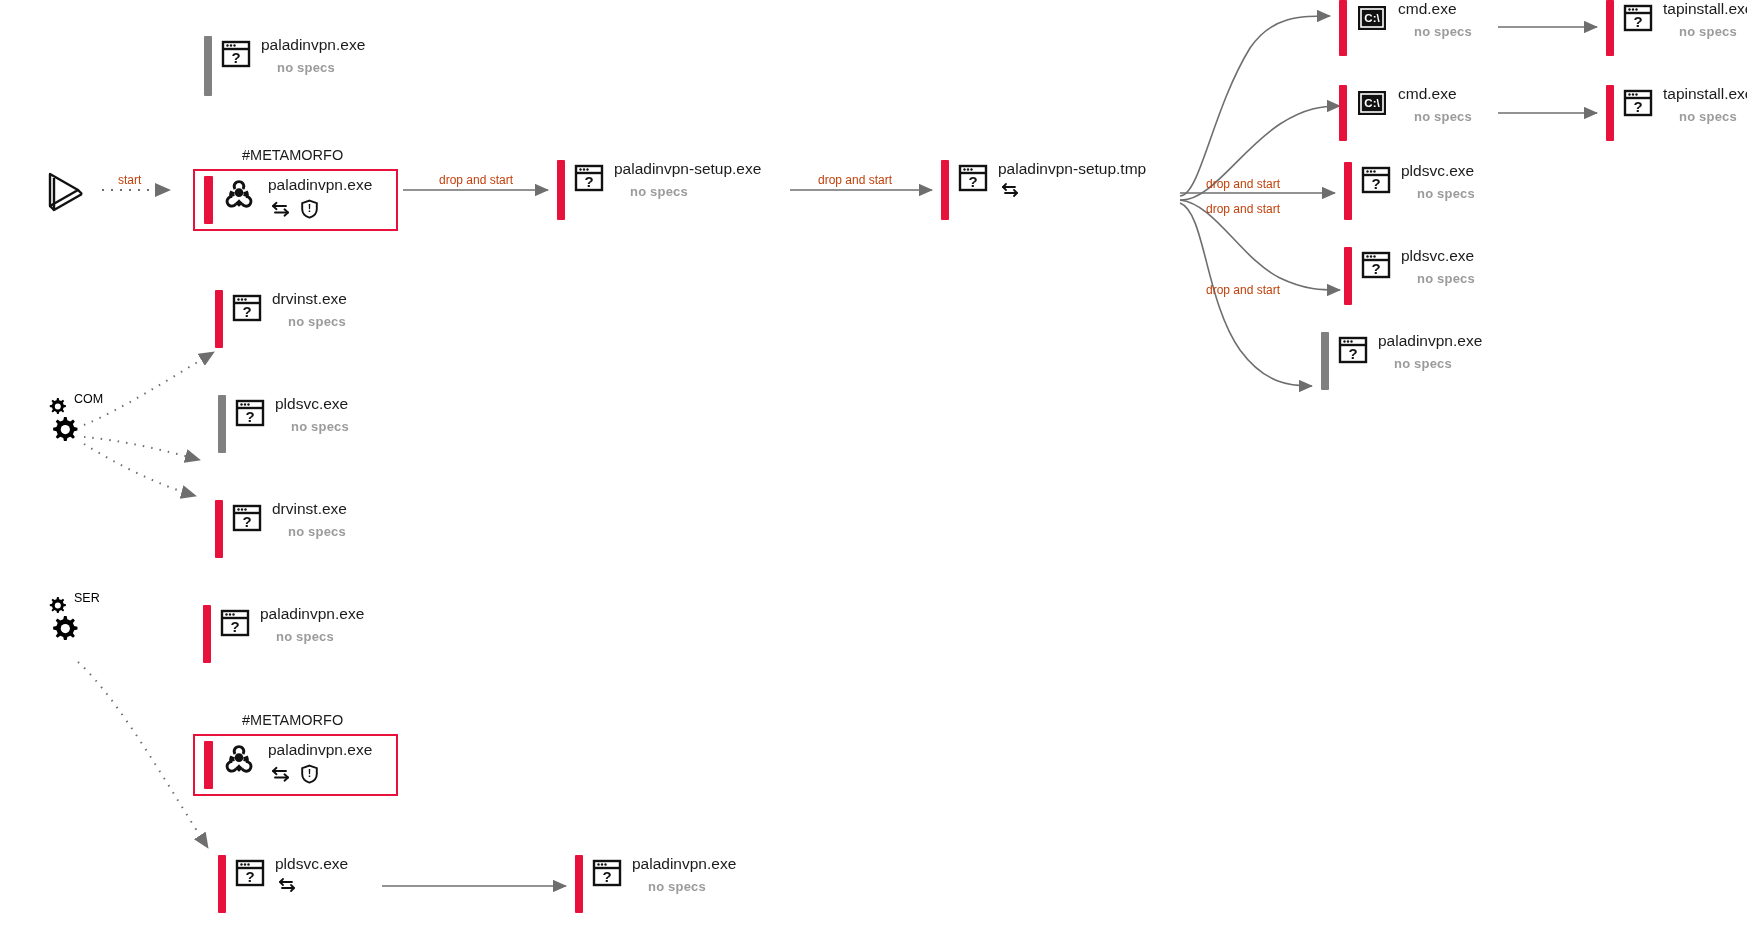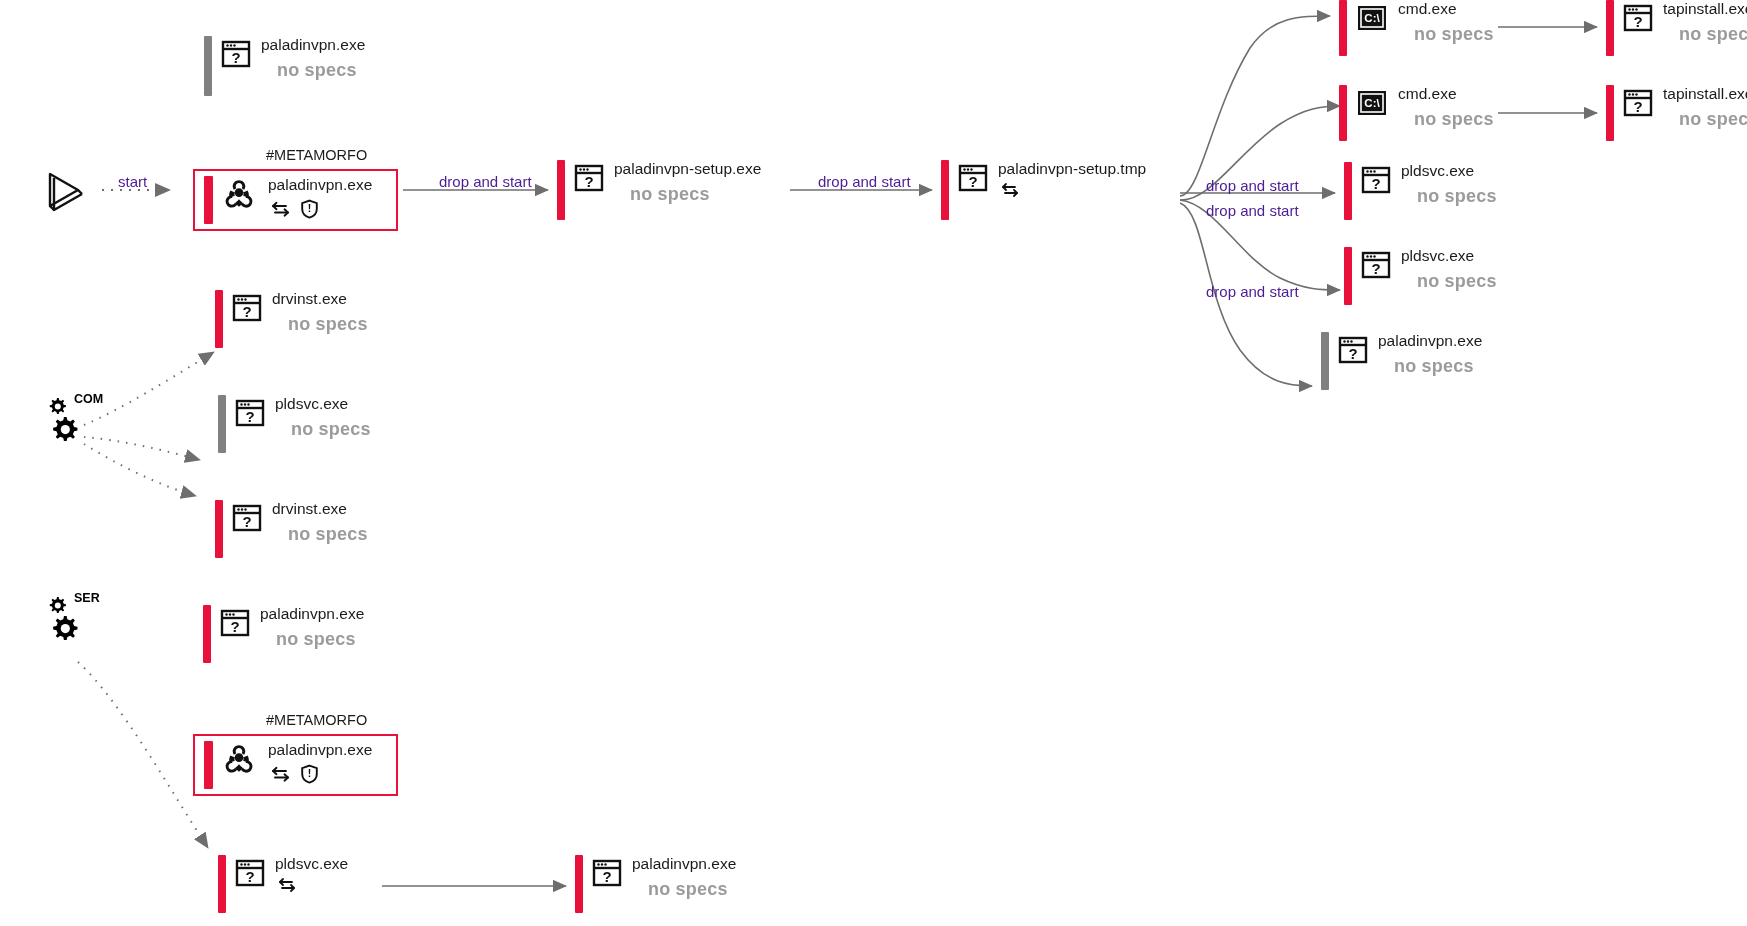--- a/index.html
+++ b/index.html
@@ -9,37 +9,37 @@
   svg.edges{position:absolute;left:0;top:0;width:1747px;height:926px;overflow:visible;}
 
   
   .node{position:absolute;display:flex;align-items:flex-start;}
   .bar{width:8px;border-radius:1px;flex:0 0 auto;}
   .bar.red{background:#e8113c;}
   .bar.gray{background:#808080;}
   .ico{flex:0 0 auto;margin-left:9px;margin-top:4px;}
   .txtwrap{margin-left:10px;display:flex;flex-direction:column;}
   .pname{font-size:15.5px;color:#1b1b1b;line-height:17px;white-space:nowrap;}
-  .pspec{font-size:18px;color:#9b9b9b;font-weight:bold;margin-top:7px;
+  .pspec{font-size:13px;color:#9b9b9b;font-weight:bold;margin-top:7px;
          margin-left:16px;white-space:nowrap;letter-spacing:.2px;}
   .badges{display:flex;align-items:center;gap:8px;margin-top:4px;margin-left:2px;}
 
   
   .mbox{position:absolute;border:2.5px solid #e8113c;background:#fff;box-sizing:border-box;}
-  .mtag{position:absolute;font-size:14.5px;color:#1b1b1b;white-space:nowrap;margin-left:24px;}
+  .mtag{position:absolute;font-size:14.5px;color:#1b1b1b;white-space:nowrap;}
   .mnode{position:absolute;display:flex;align-items:flex-start;}
   .mnode .bar{width:9px;}
   .mtext{margin-left:12px;display:flex;flex-direction:column;}
 
   
-  .elabel{position:absolute;font-size:15px;color:#4c1d95;white-space:nowrap;}
+  .elabel{position:absolute;font-size:12px;color:#c2410c;white-space:nowrap;}
 
   
   .trigger{position:absolute;}
-  .gearlabel{position:absolute;font-size:12.5px;color:#000;font-weight:bold;}
+  .gearlabel{position:absolute;font-size:12.5px;color:#000;font-weight:normal;}
 </style>
 </head>
 <body>
 
 <div id="canvas">
 
   <svg class="edges" viewBox="0 0 1747 926" xmlns="http://www.w3.org/2000/svg">
     <defs>
       <marker id="ah" markerWidth="9" markerHeight="8" refX="8.4" refY="4" orient="auto" markerUnits="strokeWidth">
         <path d="M0,0 L9,4 L0,8 z" fill="#6e6e6e"></path>

